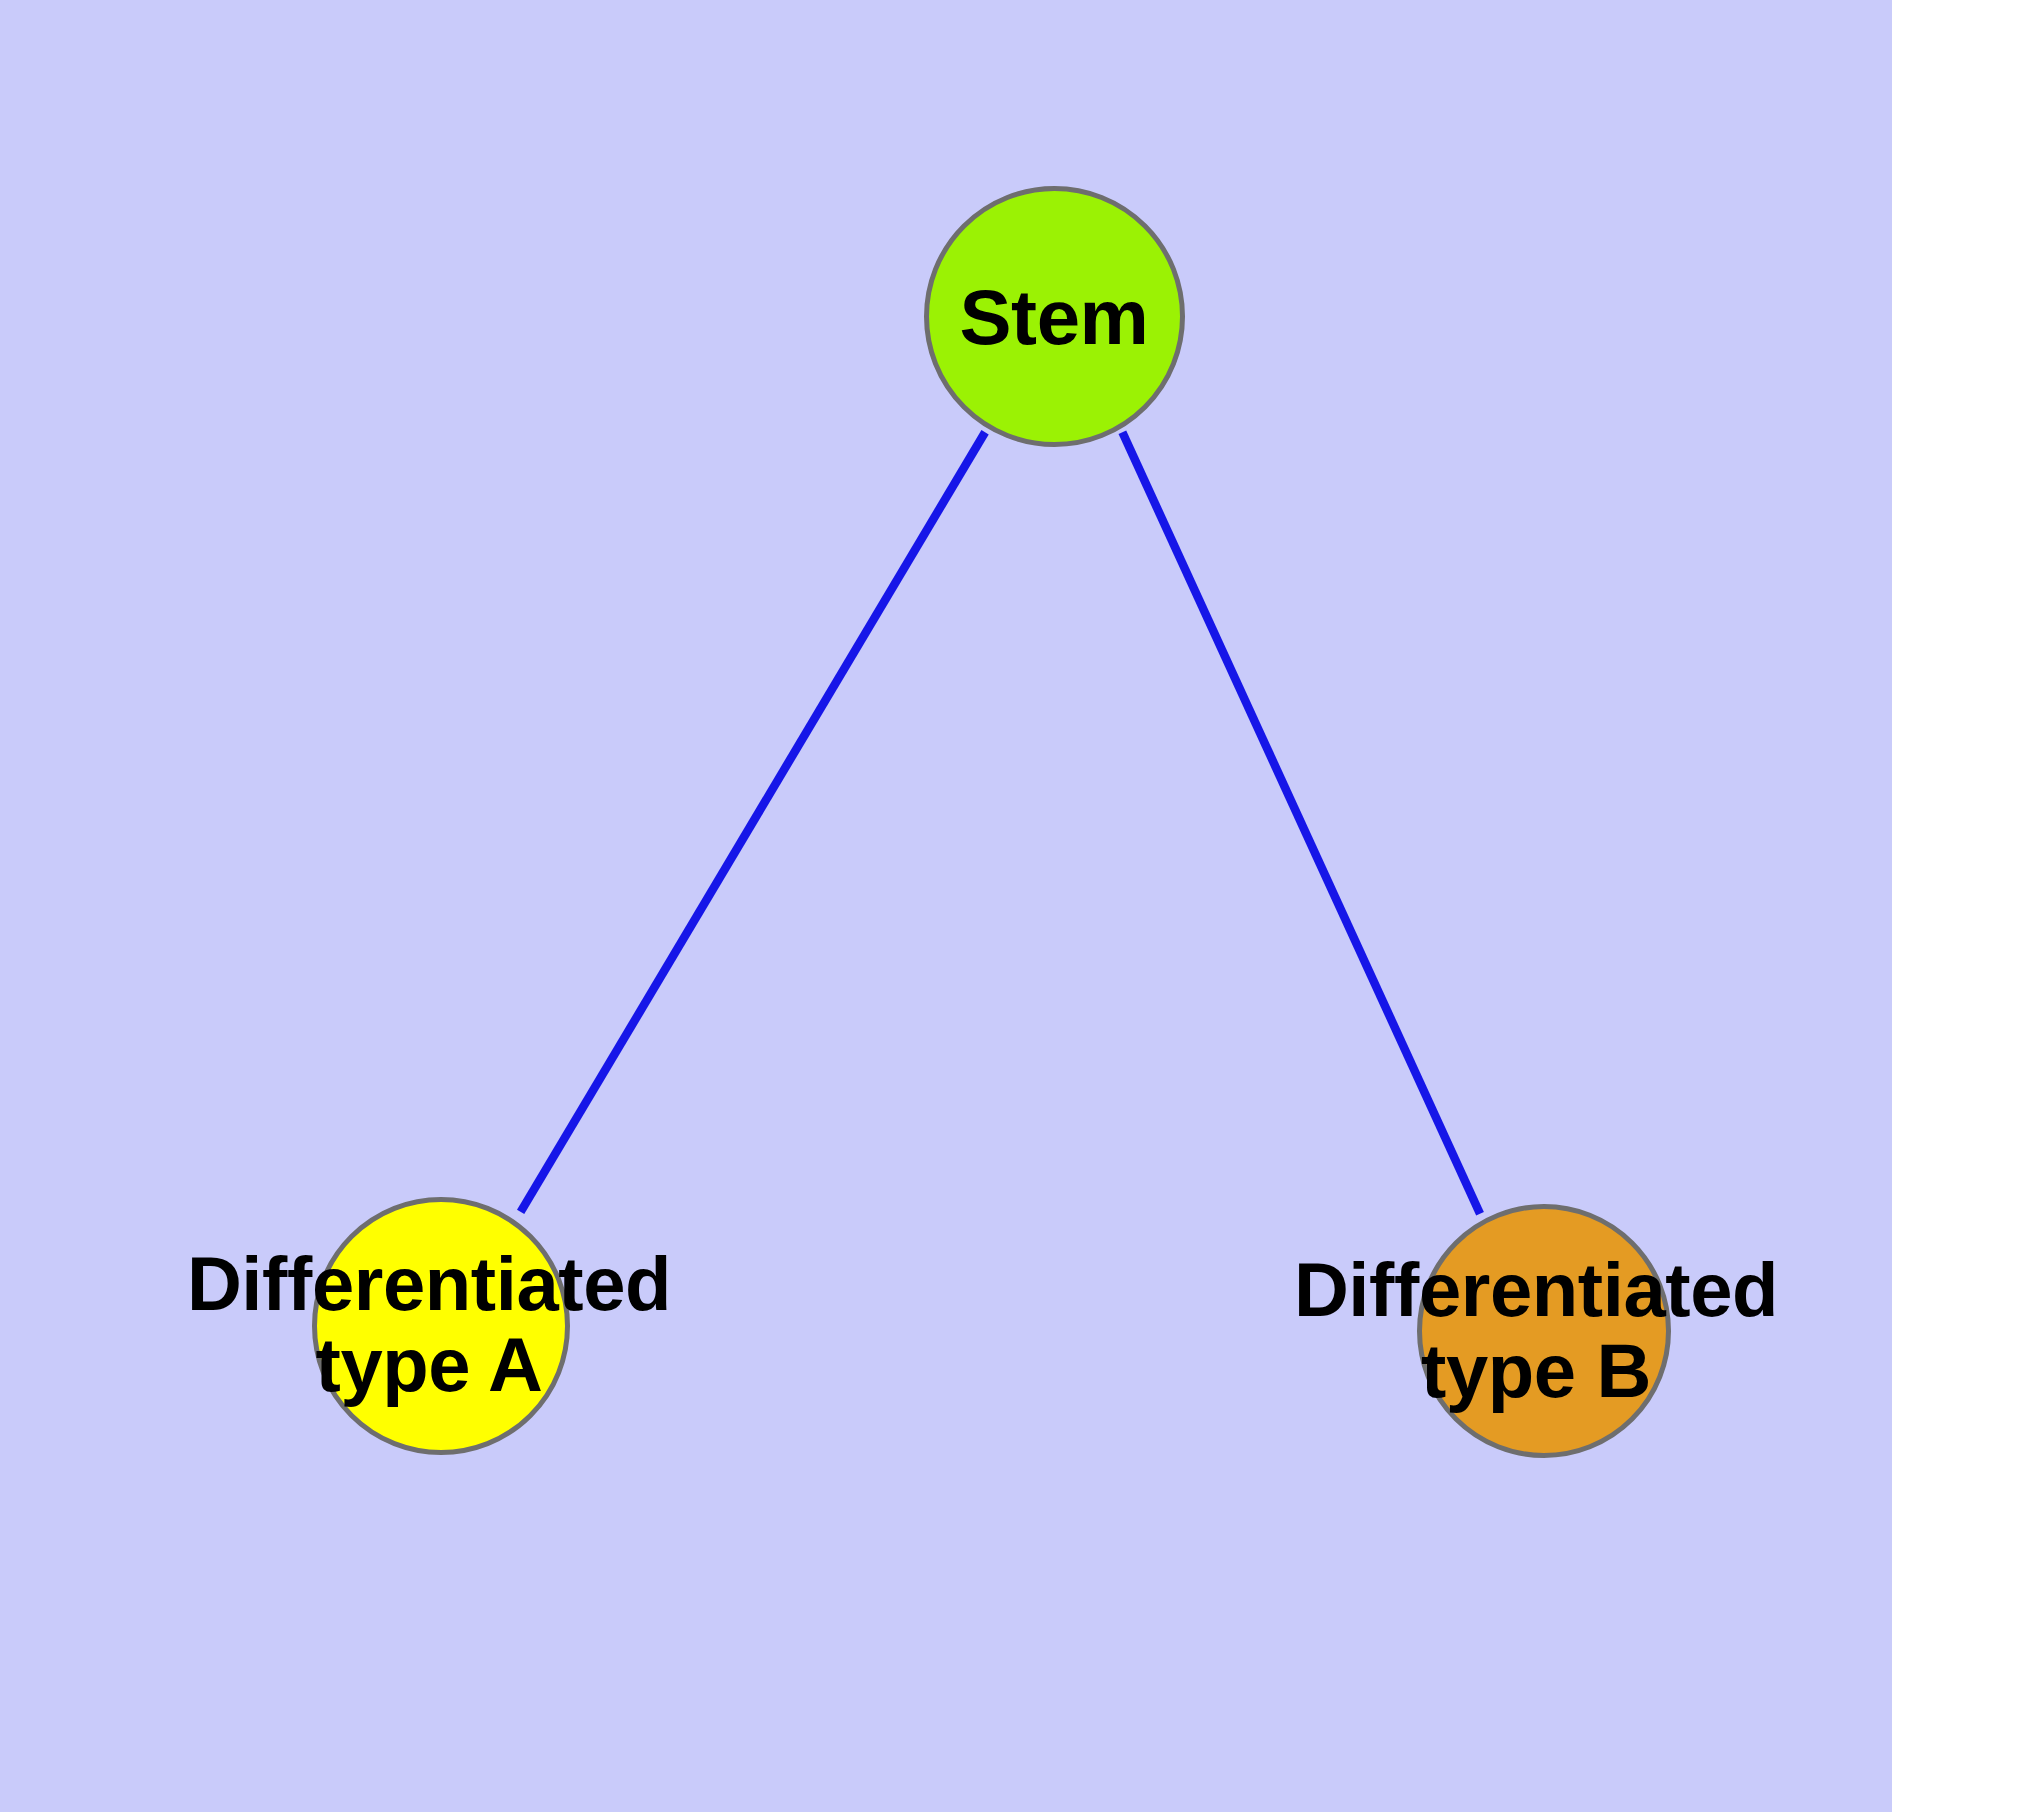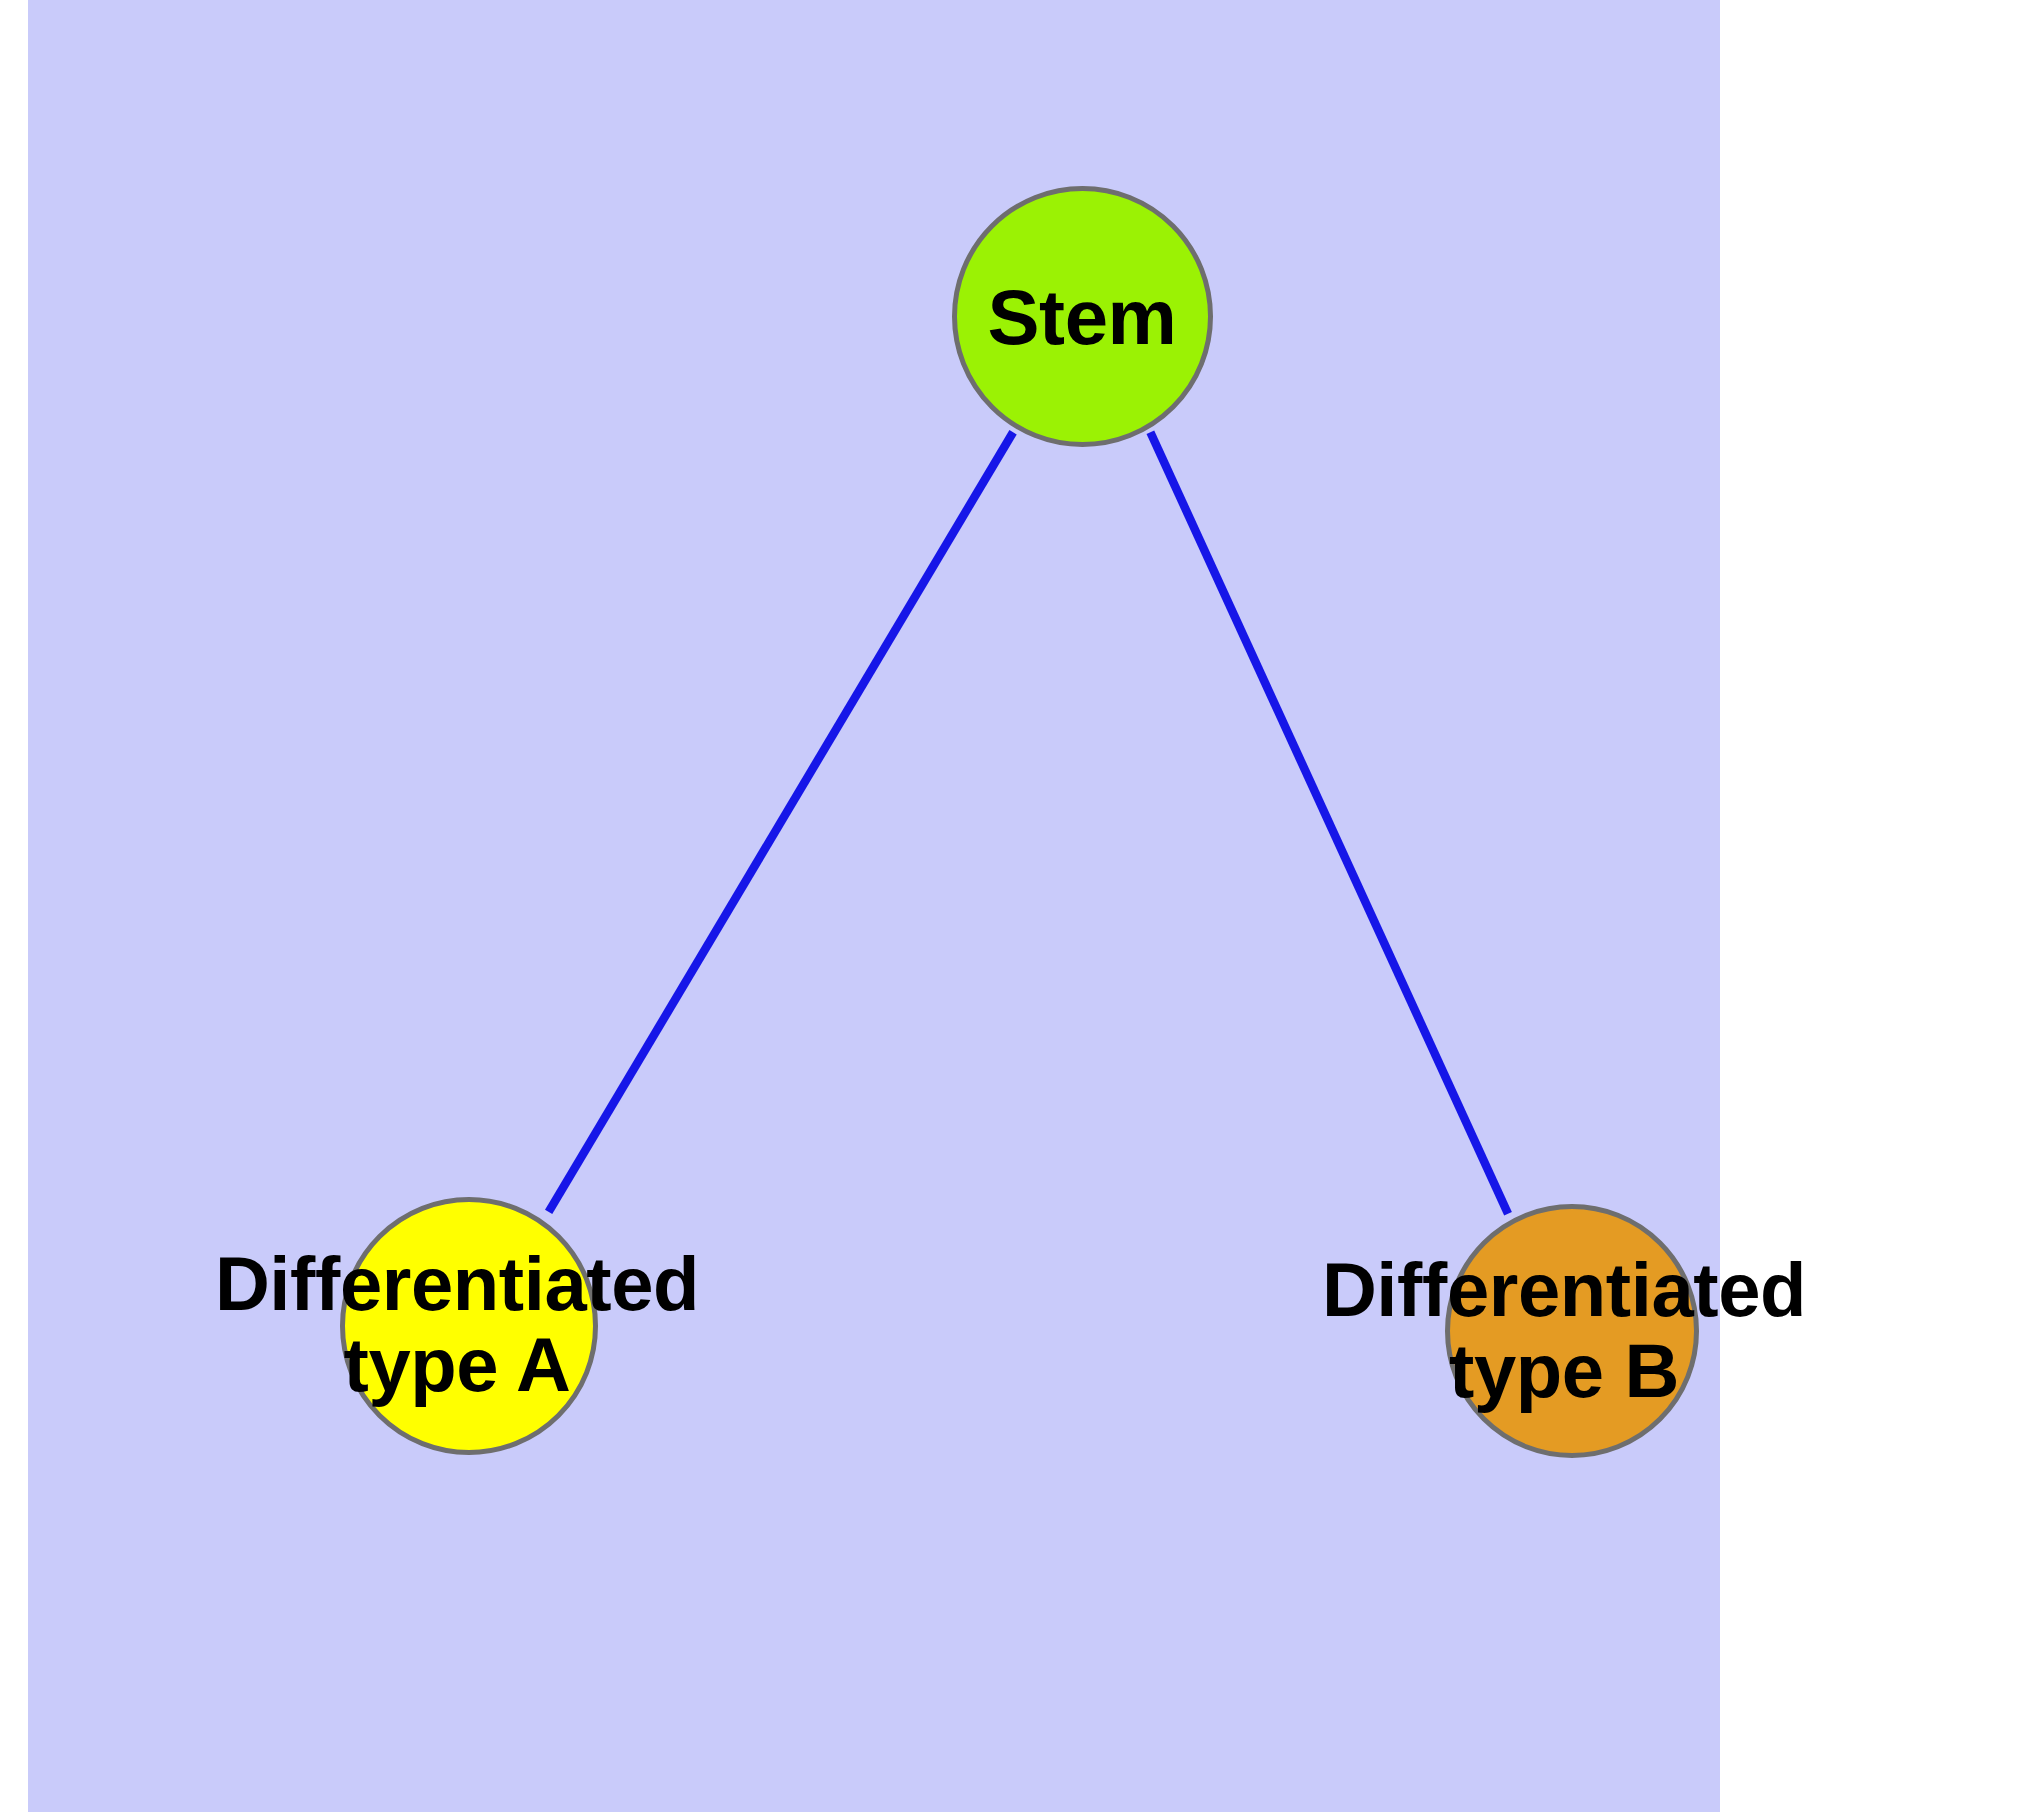--- a/index.html
+++ b/index.html
@@ -7,24 +7,23 @@
     padding: 0;
   }
   body {
     width: 2021px;
     height: 1812px;
     overflow: hidden;
     font-family: "Liberation Sans", sans-serif;
   }
   #graph-canvas {
     position: relative;
-    width: 1692px;
+    width: 1892px;
     height: 1812px;
     background: #c9cbfa;
-    margin-left: 28px;
   }
   #edge-layer {
     position: absolute;
     left: 0;
     top: 0;
     width: 2021px;
     height: 1812px;
   }
   .node {
     position: absolute;

